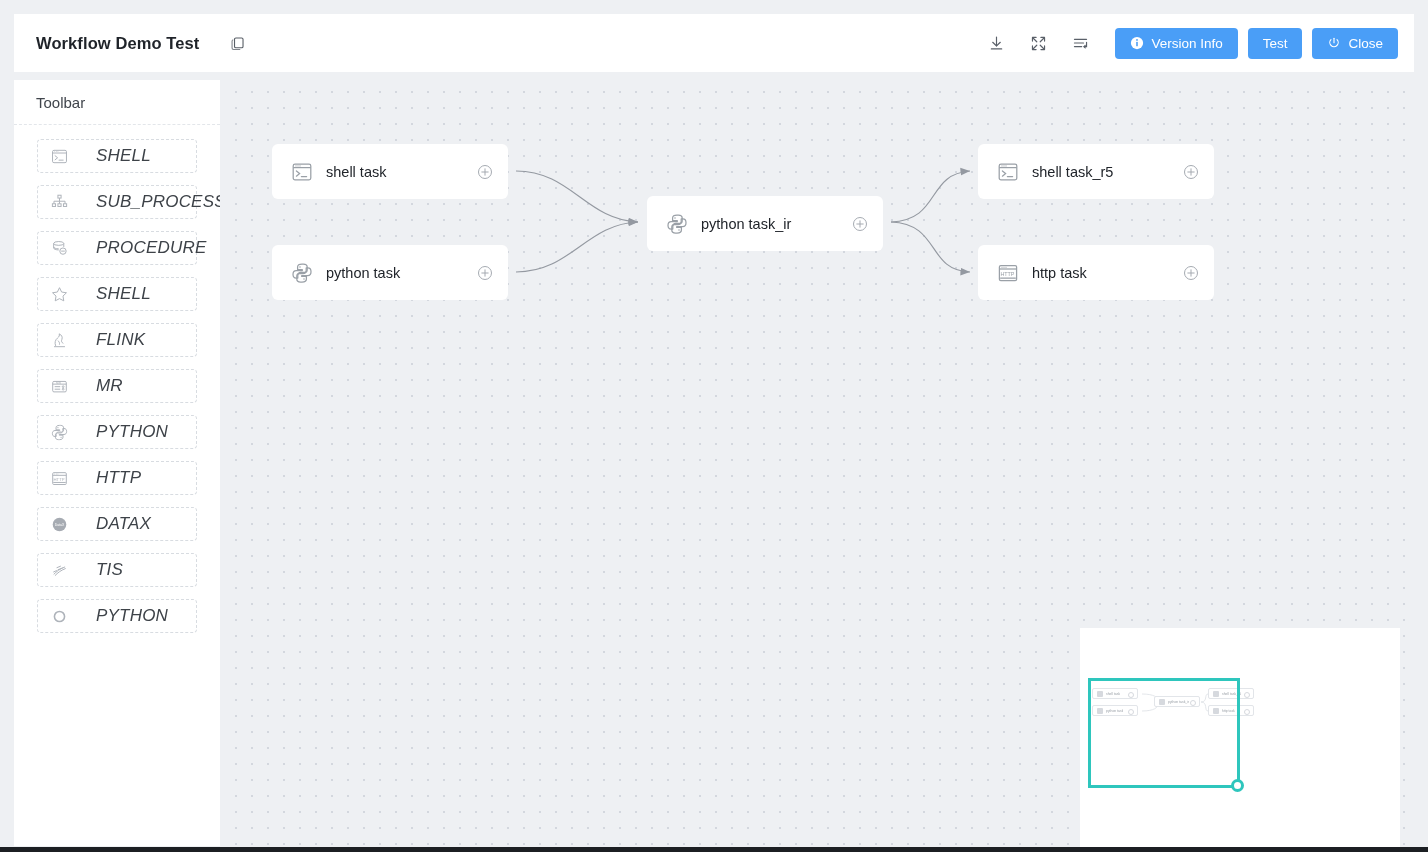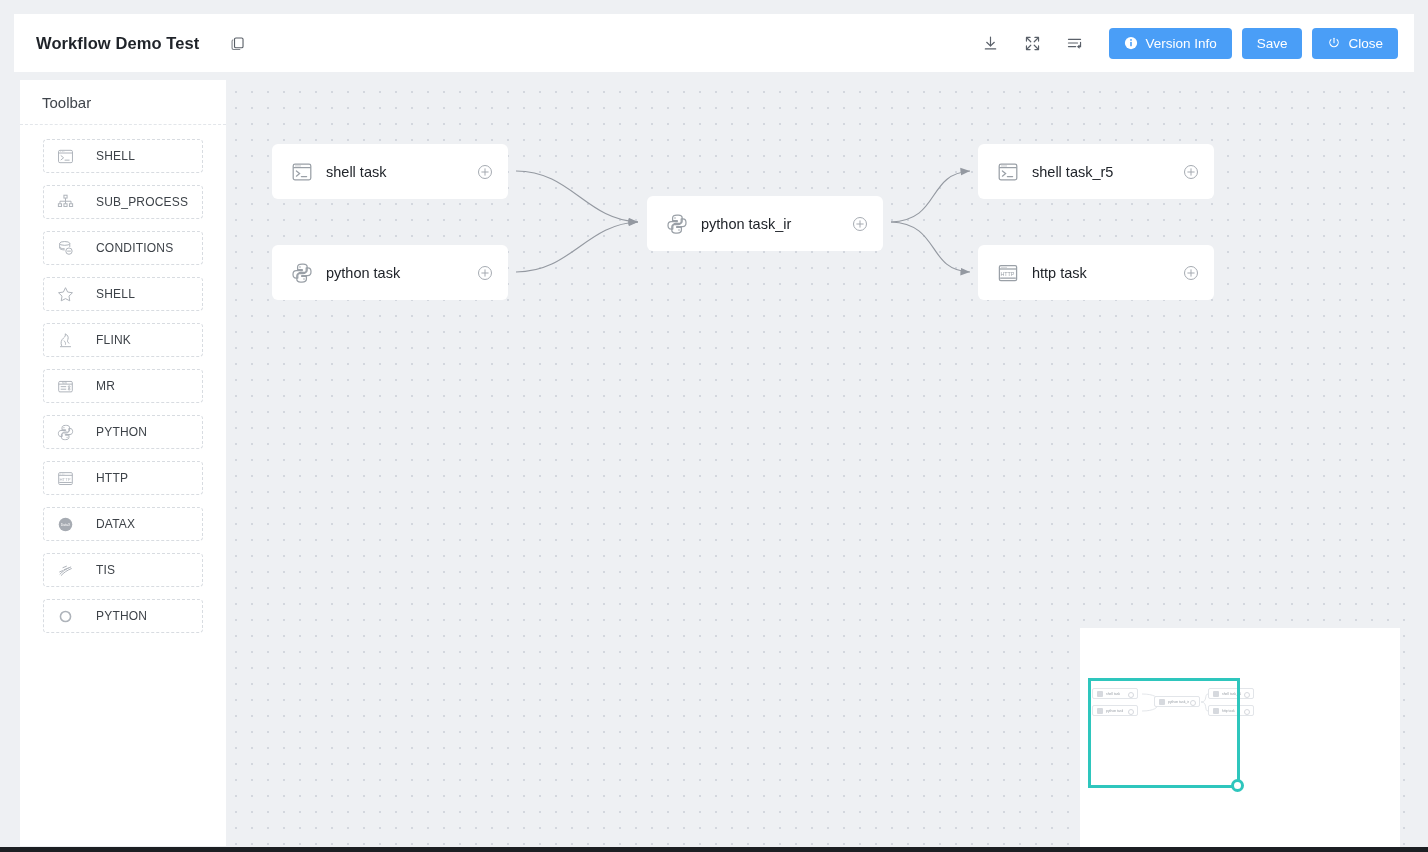--- a/index.html
+++ b/index.html
@@ -63,21 +63,21 @@
     cursor: pointer;
     border: none;
     white-space: nowrap;
     font-family: "Liberation Sans", sans-serif;
   }
   .btn .bi { margin-right: 7px; display:flex; align-items:center; }
 
   
   .sidebar {
     position: absolute;
-    left: 20px;
+    left: 14px;
     top: 80px;
     width: 206px;
     height: 766px;
     background: #ffffff;
     box-sizing: border-box;
     overflow: hidden;
   }
   .sidebar-title {
     height: 45px;
     display: flex;
@@ -104,24 +104,25 @@
     cursor: grab;
     background: #fff;
   }
   .tool-ico {
     width: 22px; height: 22px;
     display: flex; align-items: center; justify-content: center;
     flex: 0 0 22px;
     color: #aeb3ba;
   }
   .tool-label {
-    margin-left: 20px;
-    font-size: 12px;
+    margin-left: 26px;
+    font-size: 17px;
     color: #3d4248;
     letter-spacing: .2px;
+    font-style: italic;
   }
 
   
   .canvas {
     position: absolute;
     left: 226px;
     top: 80px;
     width: 1188px;
     height: 766px;
     background-color: #eef0f3;
@@ -292,21 +293,21 @@
         <svg width="14" height="14" viewBox="0 0 16 16">
           <circle cx="8" cy="8" r="7" fill="#ffffff"></circle>
           <rect x="7.1" y="6.6" width="1.8" height="5.2" rx=".8" fill="#4a9ef7"></rect>
           <circle cx="8" cy="4.5" r="1.05" fill="#4a9ef7"></circle>
         </svg>
       </span>
       <span>Version Info</span>
     </button>
 
     <button class="btn">
-      <span>Save</span>
+      <span>Test</span>
     </button>
 
     <button class="btn">
       <span class="bi">
         <svg width="14" height="14" viewBox="0 0 18 18" fill="none" stroke="#ffffff" stroke-width="1.45" stroke-linecap="round">
           <path d="M9 3 V8.6"></path>
           <path d="M5.1 4.6 A5.4 5.4 0 1 0 12.9 4.6"></path>
         </svg>
       </span>
       <span>Close</span>
@@ -348,21 +349,21 @@
           <span class="tool-ico">
             <svg width="19" height="19" viewBox="0 0 24 24" fill="none" stroke="#aeb3ba" stroke-width="1.25">
               <ellipse cx="11" cy="5.6" rx="6.4" ry="2.4"></ellipse>
               <path d="M4.6 5.6 V11.4 C4.6 12.7 7.5 13.8 11 13.8"></path>
               <path d="M17.4 5.6 V10"></path>
               <path d="M4.6 10 C4.6 11.3 7.5 12.4 11 12.4"></path>
               <circle cx="16.4" cy="15.3" r="4"></circle>
               <path d="M14.6 15.3 H18.2" stroke-linecap="round"></path>
             </svg>
           </span>
-          <span class="tool-label">CONDITIONS</span>
+          <span class="tool-label">PROCEDURE</span>
         </div>
         <div class="tool-item">
           <span class="tool-ico">
             <svg width="19" height="19" viewBox="0 0 24 24" fill="none" stroke="#aeb3ba" stroke-width="1.25">
               <path d="M12 3.4 L14.7 8.9 L20.8 9.8 L16.4 14 L17.4 20 L12 17.2 L6.6 20 L7.6 14 L3.2 9.8 L9.3 8.9 Z" stroke-linejoin="round"></path>
             </svg>
           </span>
           <span class="tool-label">SHELL</span>
         </div>
         <div class="tool-item">

